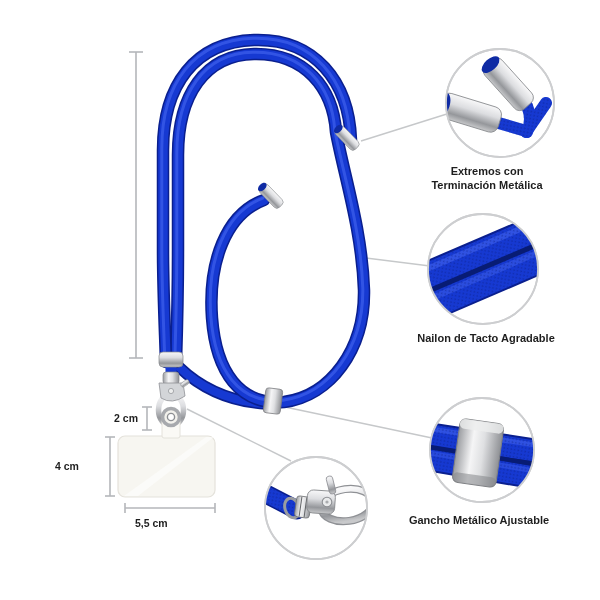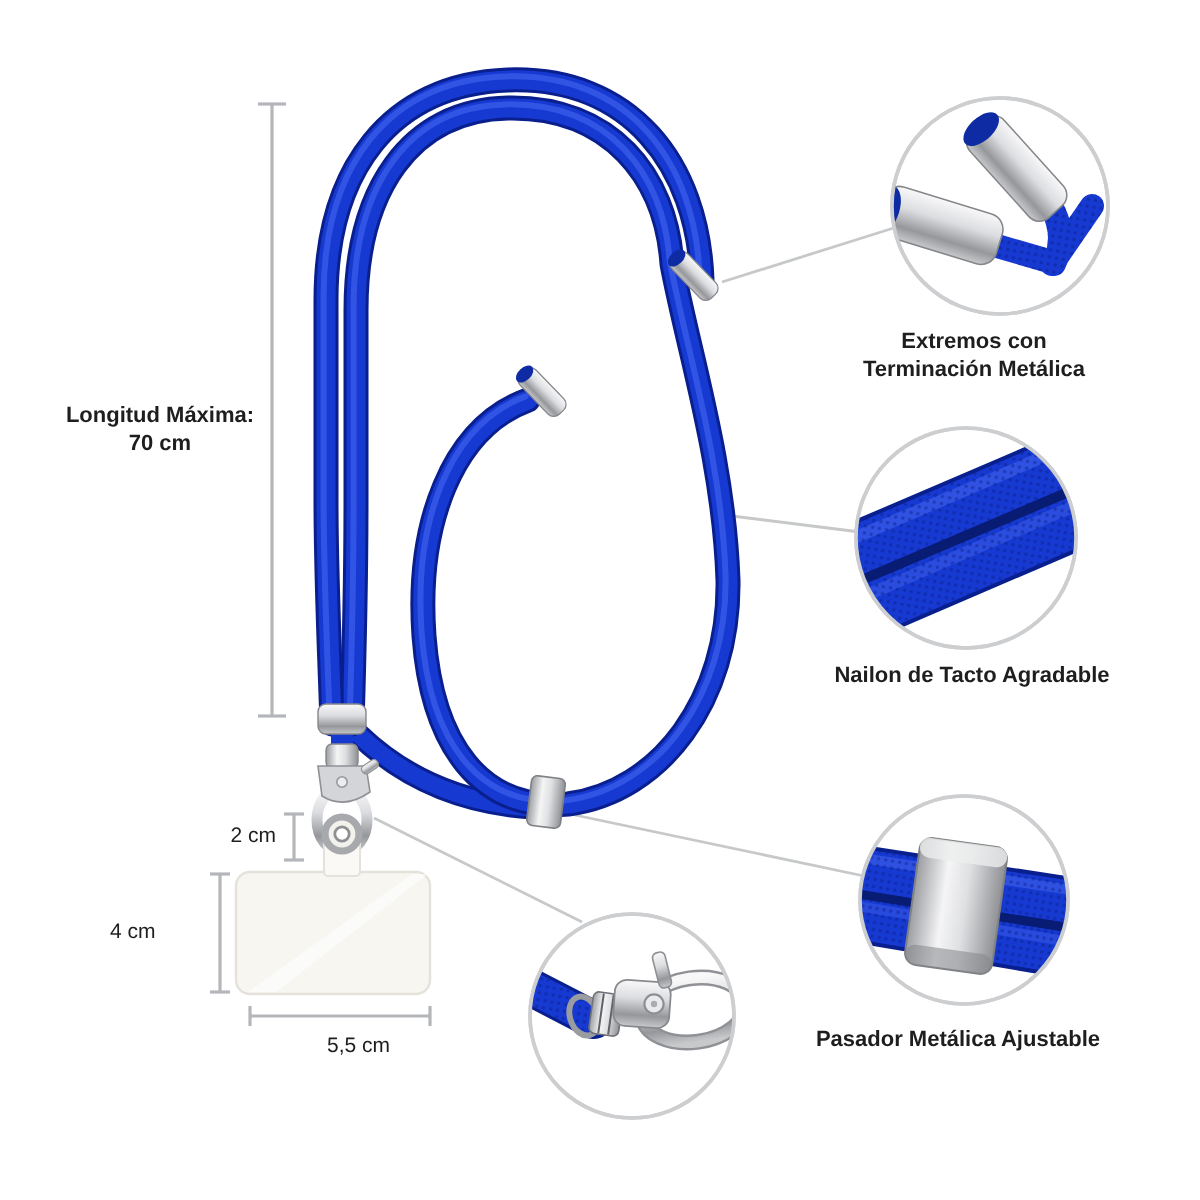--- a/index.html
+++ b/index.html
@@ -1,21 +1,21 @@
 <!DOCTYPE html>
 <html><head>
 <meta charset="utf-8">
 <style>
   html,body{margin:0;padding:0;background:#ffffff;}
   .canvas{position:relative;width:600px;height:600px;background:#ffffff;overflow:hidden;
           font-family:"Liberation Sans",sans-serif;}
   .canvas svg{position:absolute;left:0;top:0;}
   .lbl{position:absolute;font-weight:bold;font-size:11px;line-height:13.5px;
        color:#1e1e1e;text-align:center;}
-  .dim{position:absolute;font-weight:normal;font-size:10.5px;color:#1e1e1e;}
+  .dim{position:absolute;font-weight:bold;font-size:10.5px;color:#1e1e1e;}
 </style>
 </head>
 <body>
 
 <div class="canvas">
 
 <svg width="600" height="600" viewBox="0 0 600 600">
   <defs>
     <linearGradient id="metV" x1="0" y1="0" x2="0" y2="1">
       <stop offset="0" stop-color="#f8f8f9"></stop>
@@ -202,33 +202,29 @@
       <g transform="translate(331,485) rotate(-14)">
         <rect x="-3.2" y="-9" width="6.4" height="18" rx="2.5" fill="url(#metV)" stroke="#8d8f93" stroke-width="0.8"></rect>
       </g>
       <circle cx="327" cy="502" r="4.8" fill="#e9eaeb" stroke="#8d8f93" stroke-width="1.1"></circle>
       <circle cx="327" cy="502" r="1.6" fill="#aaacaf"></circle>
     </g>
     <circle cx="316" cy="508" r="51" fill="none" stroke="#CDCED0" stroke-width="1.8"></circle>
   </g>
 </svg>
 
-  <div class="lbl" style="left:18px;top:202px;width:124px;">
-    <span style="display:block">Longitud Máxima:</span>
-    <span style="display:block">70 cm</span>
-  </div>
 
   <div class="lbl" style="left:397px;top:165px;width:180px;">
     <span style="display:block">Extremos con</span>
     <span style="display:block">Terminación Metálica</span>
   </div>
 
   <div class="lbl" style="left:396px;top:332px;width:180px;">Nailon de Tacto Agradable</div>
 
-  <div class="lbl" style="left:389px;top:514px;width:180px;">Pasador Metálica Ajustable</div>
+  <div class="lbl" style="left:389px;top:514px;width:180px;">Gancho Metálico Ajustable</div>
 
 
   <div class="dim" style="left:98px;top:412px;width:40px;text-align:right;">2 cm</div>
 
   <div class="dim" style="left:55px;top:460px;width:60px;text-align:left;">4 cm</div>
 
-  <div class="dim" style="left:135px;top:517px;width:60px;text-align:right;">5,5 cm</div>
+  <div class="dim" style="left:135px;top:517px;width:60px;text-align:left;">5,5 cm</div>
 </div>
 
 </body></html>

